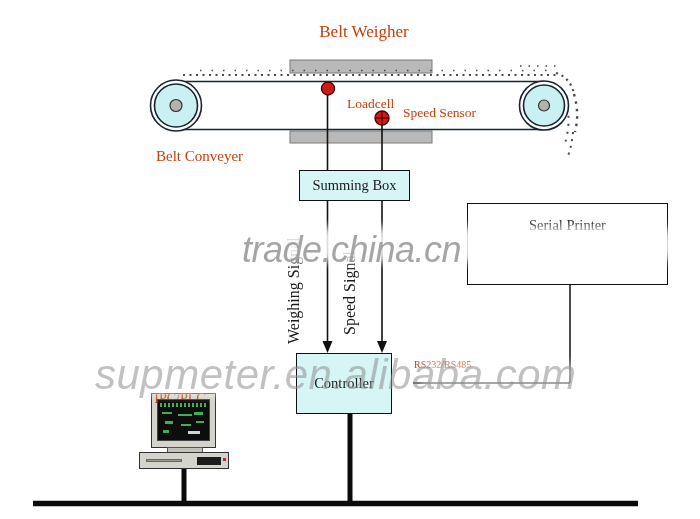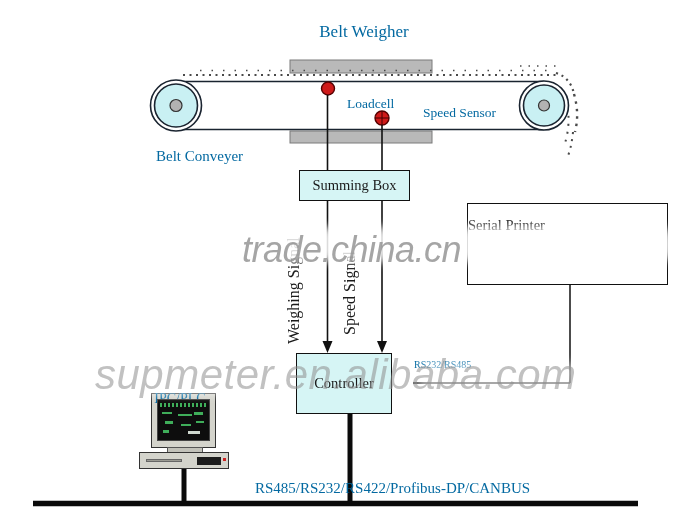--- a/index.html
+++ b/index.html
@@ -1,27 +1,27 @@
 <!DOCTYPE html>
 <html style="--box-fill: #d6f5f5; --pulley-fill: #c9f0f3; --platform-gray: #b9b9b9; --sensor-red: #cf1a1a; --line-black: #1a1a1a; --watermark-gray: #8f8f8f;"><head>
 <meta charset="utf-8">
 <style>
   html,body{margin:0;padding:0;background:#fff;}
   .stage{position:relative;width:700px;height:519px;background:#fff;overflow:hidden;
          font-family:"Liberation Serif", serif;color:#1a1a1a;}
   .layer-svg{position:absolute;left:0;top:0;z-index:1;}
-  .lbl{position:absolute;z-index:10;white-space:nowrap;color:#0369a1;}
+  .lbl{position:absolute;z-index:10;white-space:nowrap;color:#c2410c;}
   .box{position:absolute;z-index:10;border:1.5px solid #111;display:flex;
        align-items:center;justify-content:center;text-align:center;box-sizing:border-box;}
   .cyan{background:var(--box-fill,#d6f5f5);}
   .vlabel{position:absolute;z-index:10;transform-origin:0 100%;transform:rotate(-90deg);
           font-size:16px;white-space:nowrap;height:18px;line-height:18px;}
   
   .ptbox{position:absolute;left:467px;top:203px;width:201px;height:82px;border:1.5px solid #111;
-         background:#fff;z-index:10;box-sizing:border-box;display:flex;flex-direction:row;}
+         background:#fff;z-index:10;box-sizing:border-box;display:flex;flex-direction:column;}
   .ptbox .row1{height:43px;display:flex;align-items:center;justify-content:center;font-size:14.5px;}
   .ptbox .row2{flex:1;display:flex;align-items:center;justify-content:center;font-size:14px;
                border-top:1.2px solid #111;}
   .monitor{position:absolute;left:151px;top:393px;width:65px;height:55px;background:#d4d4cc;
            border:1.5px solid #333;box-sizing:border-box;}
   .screen{position:absolute;left:157px;top:399px;width:53px;height:42px;background:#0d0d0d;
           border:1px solid #444;box-sizing:border-box;z-index:11;}
   .grow{position:absolute;background:#3fae5a;}
   .stand{position:absolute;left:167px;top:447px;width:36px;height:6px;background:#c2c2ba;
          border:1px solid #555;box-sizing:border-box;z-index:10;}
@@ -98,24 +98,23 @@
       <line x1="570" y1="383" x2="570" y2="285"></line>
     </g>
 
     <line x1="350" y1="414" x2="350" y2="505" stroke="#0a0a0a" stroke-width="5"></line>
     <line x1="184" y1="469" x2="184" y2="505" stroke="#0a0a0a" stroke-width="5"></line>
     <line x1="33" y1="503.5" x2="638" y2="503.5" stroke="#0a0a0a" stroke-width="5.5"></line>
   </svg>
 
   <div class="lbl" style="left:308px;top:22px;width:112px;text-align:center;font-size:17px;">Belt Weigher</div>
   <div class="lbl" style="left:347px;top:87px;font-size:13.5px;margin-top:9px;">Loadcell</div>
-  <div class="lbl" style="left:403px;top:105px;font-size:13.5px;margin-left:20px;">Speed Sensor</div>
+  <div class="lbl" style="left:403px;top:105px;font-size:13.5px;">Speed Sensor</div>
   <div class="lbl" style="left:156px;top:140px;font-size:15px;margin-top:8px;">Belt Conveyer</div>
   <div class="lbl" style="left:414px;top:359px;font-size:10px;">RS232/RS485</div>
-  <div class="lbl" style="left:255px;top:480px;font-size:15px;">RS485/RS232/RS422/Profibus-DP/CANBUS</div>
   <div class="lbl" style="left:145px;top:371px;width:70px;text-align:center;font-size:14px;margin-top:20px;">IPC/PLC</div>
 
   <div class="vlabel" style="left:303px;top:326px;">Weighing Signal</div>
   <div class="vlabel" style="left:359px;top:317px;">Speed Signal</div>
 
   <div class="box cyan" style="left:299px;top:170px;width:111px;height:31px;font-size:14.5px;">Summing Box</div>
   <div class="box cyan" style="left:296px;top:353px;width:96px;height:61px;font-size:14.5px;">Controller</div>
   <div class="ptbox">
     <div class="row1">Serial Printer</div>
   </div>

